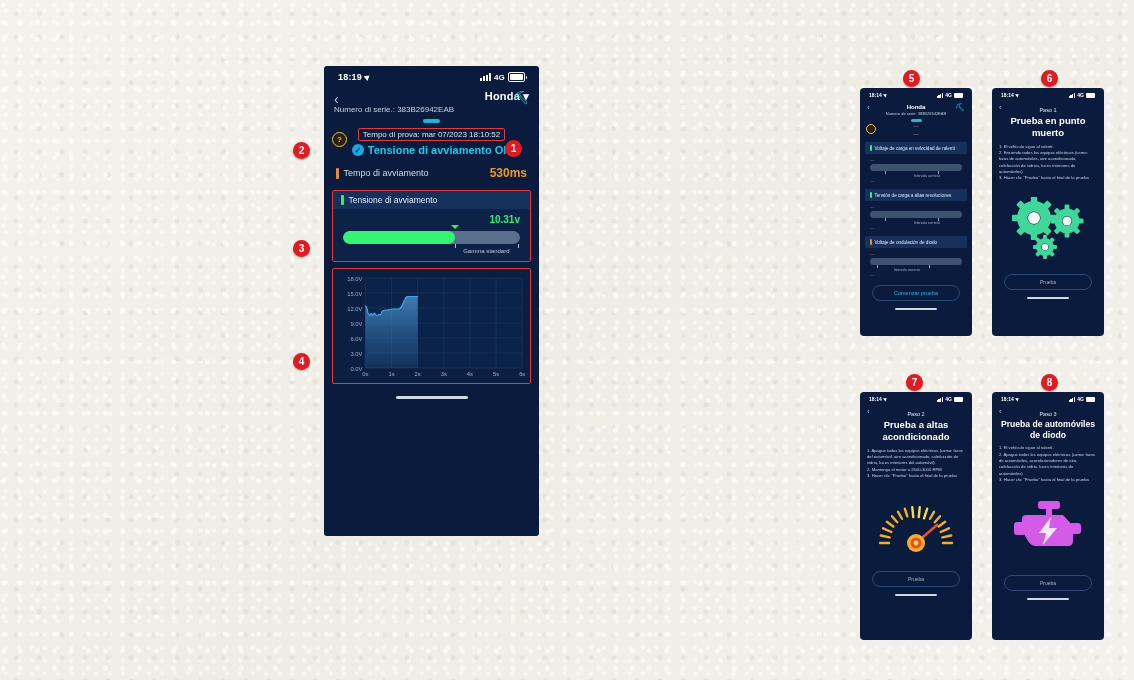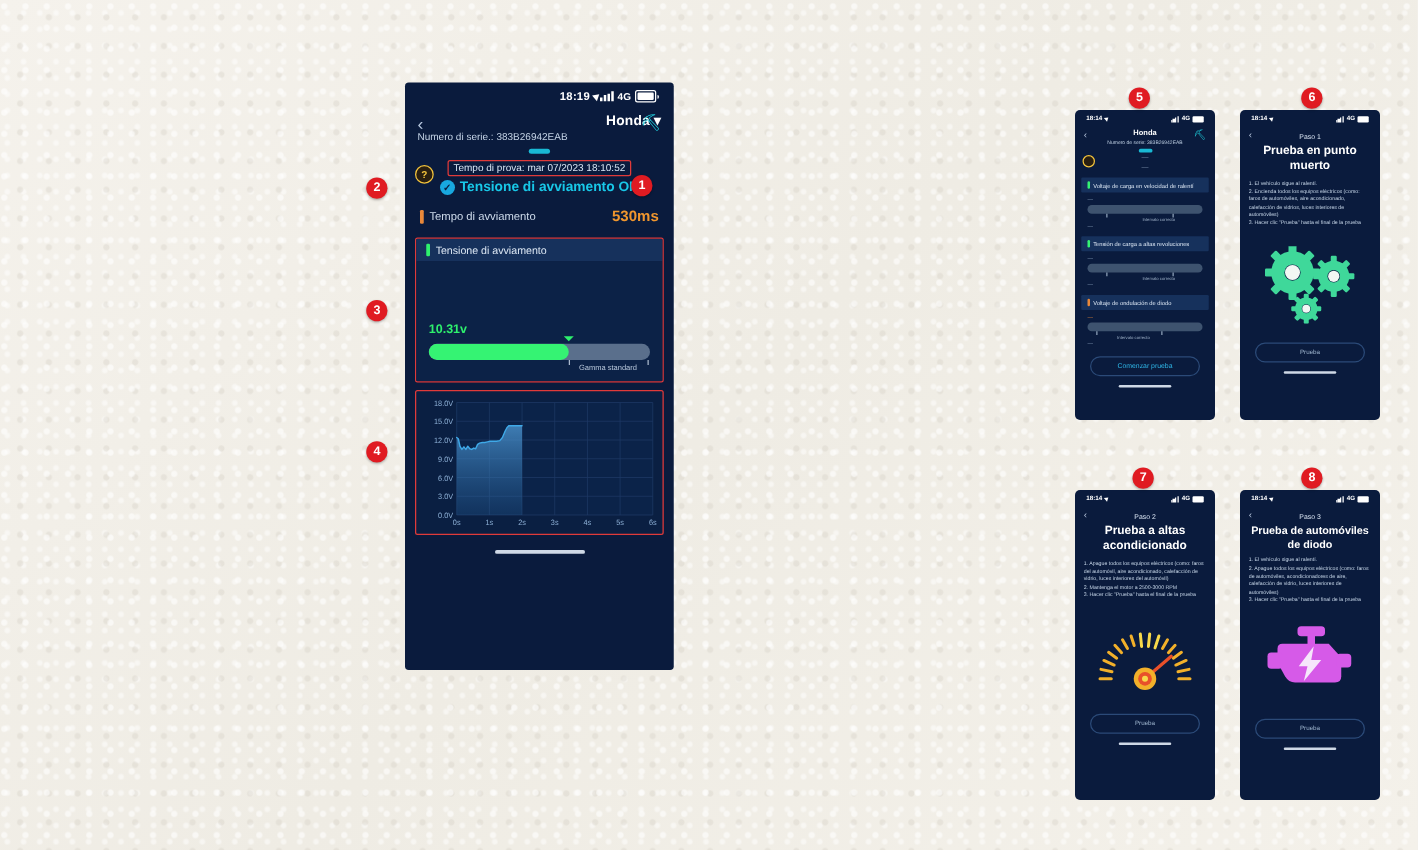--- a/index.html
+++ b/index.html
@@ -18,21 +18,21 @@
     background-size:17px 17px, 23px 23px, 13px 13px, 100% 100%;
   }
 
   
   .phone-main{
     position:absolute;left:324px;top:66px;width:215px;height:470px;
     background:#0a1b3d;border-radius:3px;overflow:hidden;
     color:#dfe9f5;
   }
   .pm-status{
-    height:22px;display:flex;align-items:center;justify-content:flex-end;
+    height:22px;display:flex;align-items:center;justify-content:space-between;
     padding:0 14px;font-size:9px;font-weight:bold;color:#fff;letter-spacing:.2px;
   }
   .pm-status .left{display:flex;align-items:center;gap:3px;}
   .pm-status .right{display:flex;align-items:center;gap:3px;font-size:8px;}
   .loc-arrow{width:0;height:0;border-left:5px solid #fff;border-top:3px solid transparent;border-bottom:3px solid transparent;transform:rotate(-40deg);}
   .bars{display:flex;align-items:flex-end;gap:1px;height:8px;}
   .bars i{display:block;width:2px;background:#fff;}
   .bars i:nth-child(1){height:3px}.bars i:nth-child(2){height:5px}
   .bars i:nth-child(3){height:6.5px}.bars i:nth-child(4){height:8px}
   .batt{width:15px;height:8px;border:1px solid #fff;border-radius:2px;position:relative;}
@@ -63,21 +63,21 @@
   .pm-srow{display:flex;align-items:center;justify-content:space-between;
     margin:10px 12px 0;font-size:9px;}
   .pm-srow .lbl{display:flex;align-items:flex-start;gap:5px;color:#cfdcec;}
   .tick-o{width:2.5px;height:11px;background:#e8883a;border-radius:1px;}
   .pm-srow .val{color:#f0962e;font-weight:bold;font-size:12px;}
 
   .card{margin:10px 8px 0;border:1px solid #e03a3a;border-radius:2px;overflow:hidden;}
   .card-head{background:#16315c;padding:4px 8px;display:flex;align-items:center;gap:5px;font-size:8.5px;color:#dce7f4;}
   .tick-g{width:2.5px;height:10px;background:#2ef06d;border-radius:1px;}
   .card-body{background:#0c2247;padding:5px 10px 6px;}
-  .gauge-val{text-align:left;font-size:10px;color:#2ef06d;font-weight:bold;margin-top:44px;}
+  .gauge-val{text-align:right;font-size:10px;color:#2ef06d;font-weight:bold;}
   .gauge-caret{width:0;height:0;margin:1px auto 2px;border-left:4px solid transparent;border-right:4px solid transparent;border-top:4px solid #2ef06d;}
   .gauge-caret-wrap{display:flex;}
   .bar-track{height:13px;border-radius:7px;background:#5a6f8c;position:relative;overflow:hidden;}
   .bar-fill{position:absolute;left:0;top:0;bottom:0;width:63%;background:#35f373;border-radius:7px;}
   .bar-ticks{position:relative;height:11px;font-size:6px;color:#b9c8dc;}
   .bar-ticks .tk{position:absolute;top:0;width:1px;height:4px;background:#aab9cd;}
   .bar-ticks .rg{position:absolute;top:4px;transform:translateX(-50%);white-space:nowrap;}
   .verdict{font-size:8.5px;color:#2ef06d;line-height:1.35;padding:1px 10px 4px;}
 
   .chart-card{margin:6px 8px 0;border:1px solid #e03a3a;border-radius:2px;

